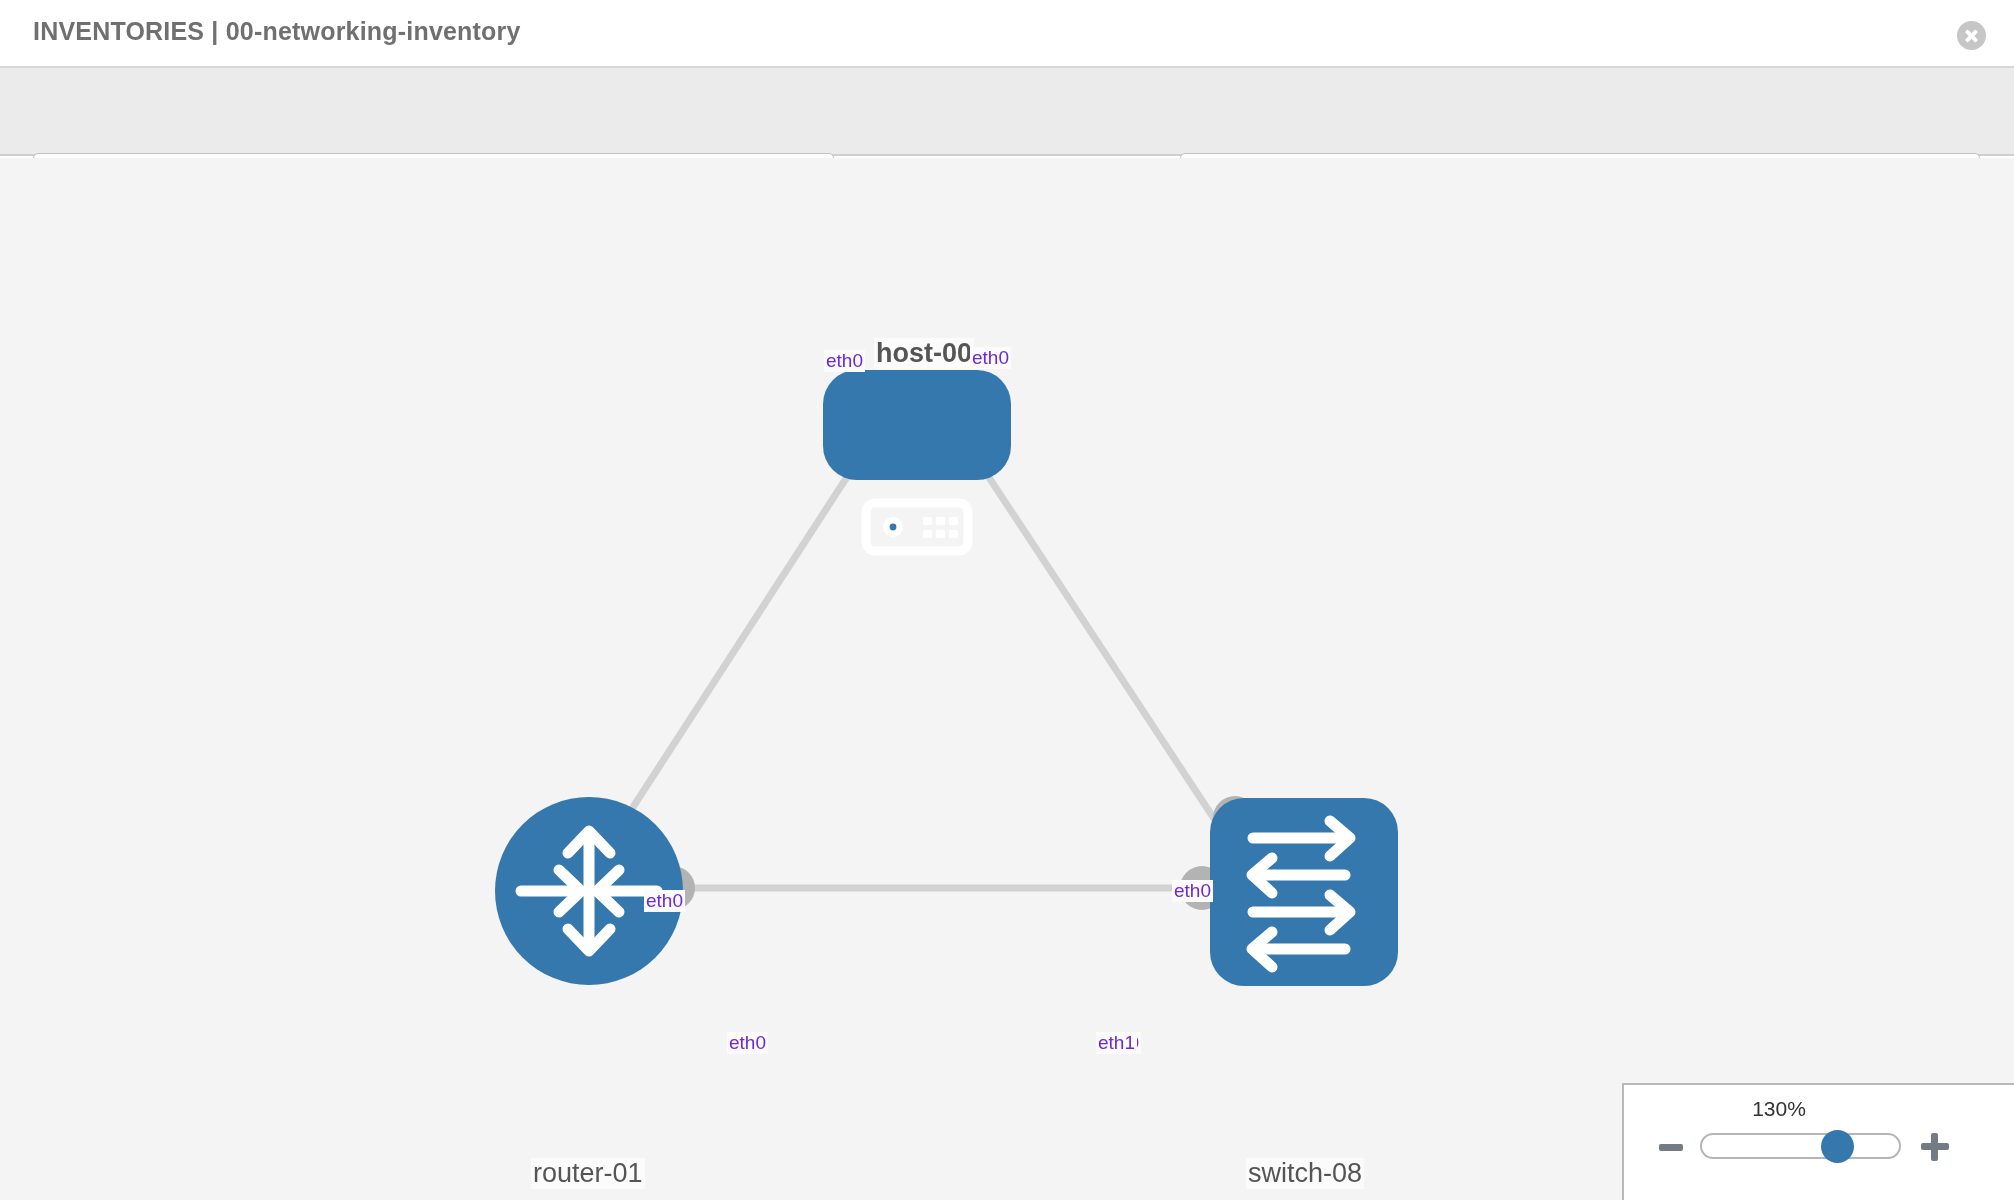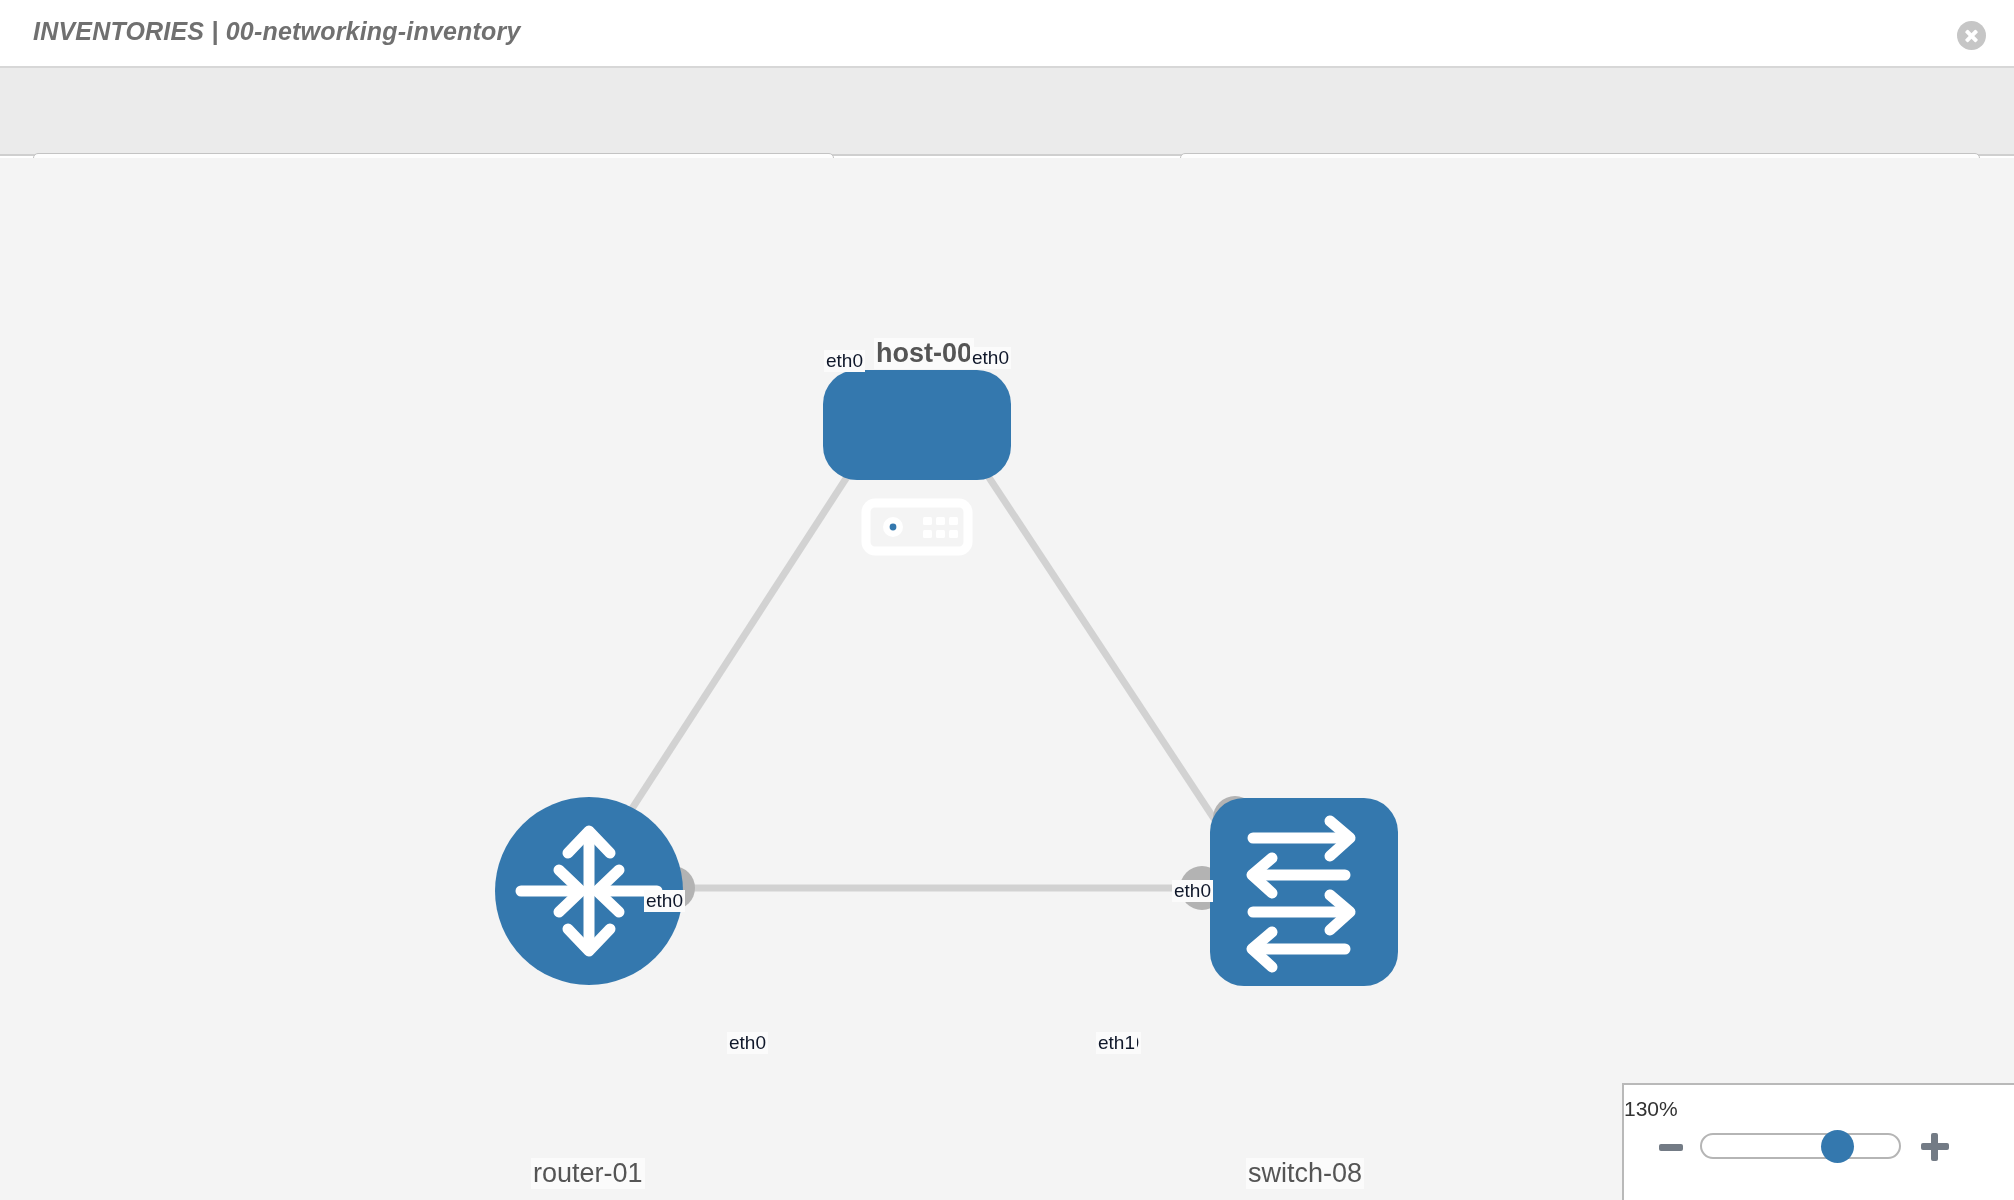--- a/index.html
+++ b/index.html
@@ -17,21 +17,20 @@
 
   
   .header {
     position: absolute;
     left: 0; top: 0;
     width: 2014px;
     height: 68px;
     background: #ffffff;
     border-bottom: 2px solid #d7d7d7;
     box-sizing: border-box;
-    font-style: italic;
   }
   .page-title {
     position: absolute;
     left: 33px;
     top: 17px;
     font-size: 25px;
     font-weight: bold;
     color: #707070;
     letter-spacing: 0.2px;
     white-space: nowrap;
@@ -152,21 +151,21 @@
     position: absolute;
     font-size: 27px;
     color: #555555;
     background: #fbfbfb;
     white-space: nowrap;
     padding: 0 2px;
   }
   .iface-label {
     position: absolute;
     font-size: 19px;
-    color: #0f172a;
+    color: #6d28d9;
     background: #fbfbfb;
     white-space: nowrap;
     padding: 0 2px;
   }
 
   
   .zoom-panel {
     position: absolute;
     left: 1622px;
     top: 1083px;
@@ -175,20 +174,21 @@
     background: #ffffff;
     border-top: 2px solid #b9b9b9;
     border-left: 2px solid #b9b9b9;
     box-sizing: border-box;
   }
   .zoom-value {
     position: absolute;
     top: 12px;
     left: 0;
     width: 310px;
+    text-align: center;
     font-size: 21px;
     color: #333333;
   }
   .zoom-minus {
     position: absolute;
     left: 35px;
     top: 59px;
     width: 24px;
     height: 7px;
     background: #737b85;

